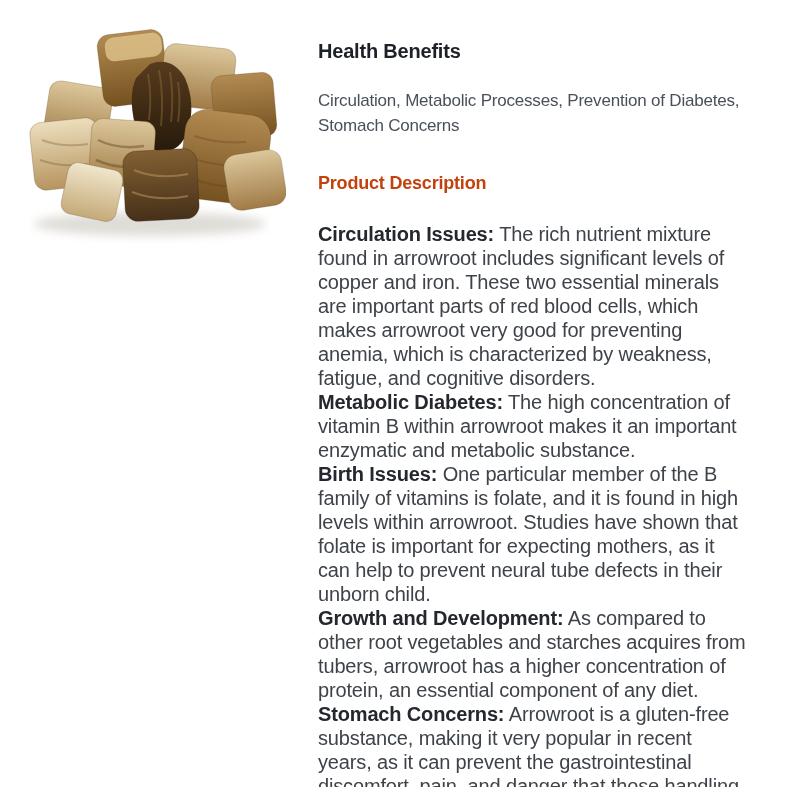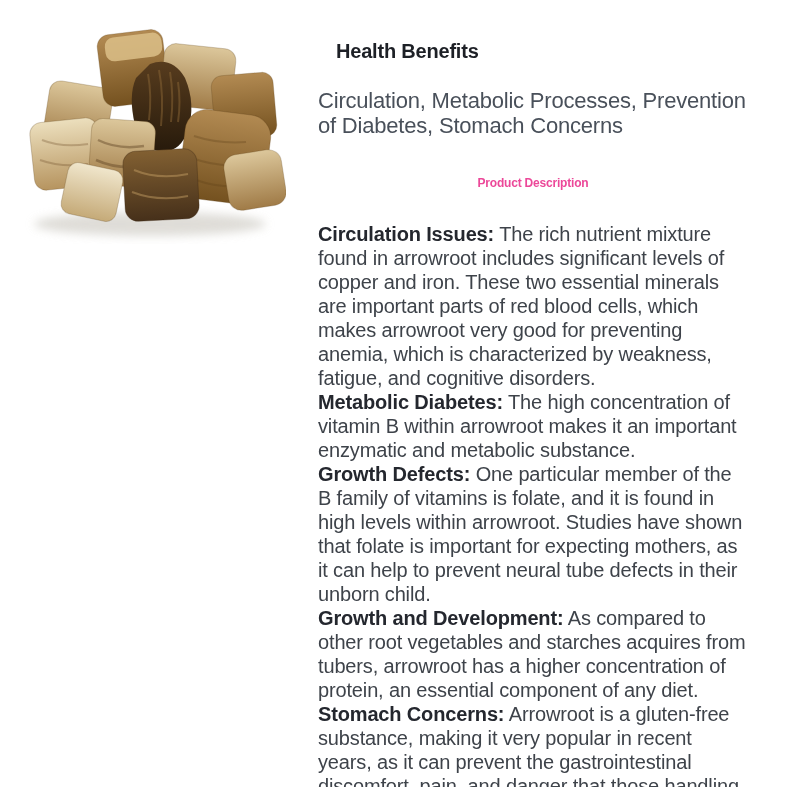--- a/index.html
+++ b/index.html
@@ -23,42 +23,41 @@
     height: 236px;
   }
   .photo-wrap svg { display: block; }
   .content {
     position: absolute;
     left: 318px;
     top: 0;
     width: 430px;
   }
   .hb-title {
-    margin: 40px 0 0 18px;
+    margin: 40px 0 0 0;
     font-size: 20px;
     line-height: 23px;
     font-weight: bold;
     letter-spacing: -0.2px;
     color: #1d2026;
   }
   .hb-summary {
     margin: 25px 0 0 0;
-    font-size: 22px;
+    font-size: 17px;
     line-height: 25px;
     letter-spacing: -0.2px;
     color: #49505a;
   }
   .pd-title {
     margin: 35px 0 0 0;
-    font-size: 12px;
+    font-size: 18px;
     line-height: 21px;
     font-weight: bold;
     letter-spacing: -0.2px;
-    color: #ec4899;
-    text-align: center;
+    color: #c2410c;
   }
   .pd-body {
     margin-top: 28px;
     font-size: 20px;
     line-height: 24px;
     letter-spacing: -0.15px;
     color: #3e434a;
   }
   .para {
     margin: 0;
@@ -142,21 +141,21 @@
     <div class="pd-body">
       <p class="para">
         <span class="label">Circulation Issues:</span>
         <span class="text">The rich nutrient mixture found in arrowroot includes significant levels of copper and iron. These two essential minerals are important parts of red blood cells, which makes arrowroot very good for preventing anemia, which is characterized by weakness, fatigue, and cognitive disorders.</span>
       </p>
       <p class="para">
         <span class="label">Metabolic Diabetes:</span>
         <span class="text">The high concentration of vitamin B within arrowroot makes it an important enzymatic and metabolic substance.</span>
       </p>
       <p class="para">
-        <span class="label">Growth Defects:</span>
+        <span class="label">Birth Issues:</span>
         <span class="text">One particular member of the B family of vitamins is folate, and it is found in high levels within arrowroot. Studies have shown that folate is important for expecting mothers, as it can help to prevent neural tube defects in their unborn child.</span>
       </p>
       <p class="para">
         <span class="label">Growth and Development:</span>
         <span class="text">As compared to other root vegetables and starches acquires from tubers, arrowroot has a higher concentration of protein, an essential component of any diet.</span>
       </p>
       <p class="para">
         <span class="label">Stomach Concerns:</span>
         <span class="text">Arrowroot is a gluten-free substance, making it very popular in recent years, as it can prevent the gastrointestinal discomfort, pain, and danger that those handling a gluten intolerance must face every day.</span>
       </p>

